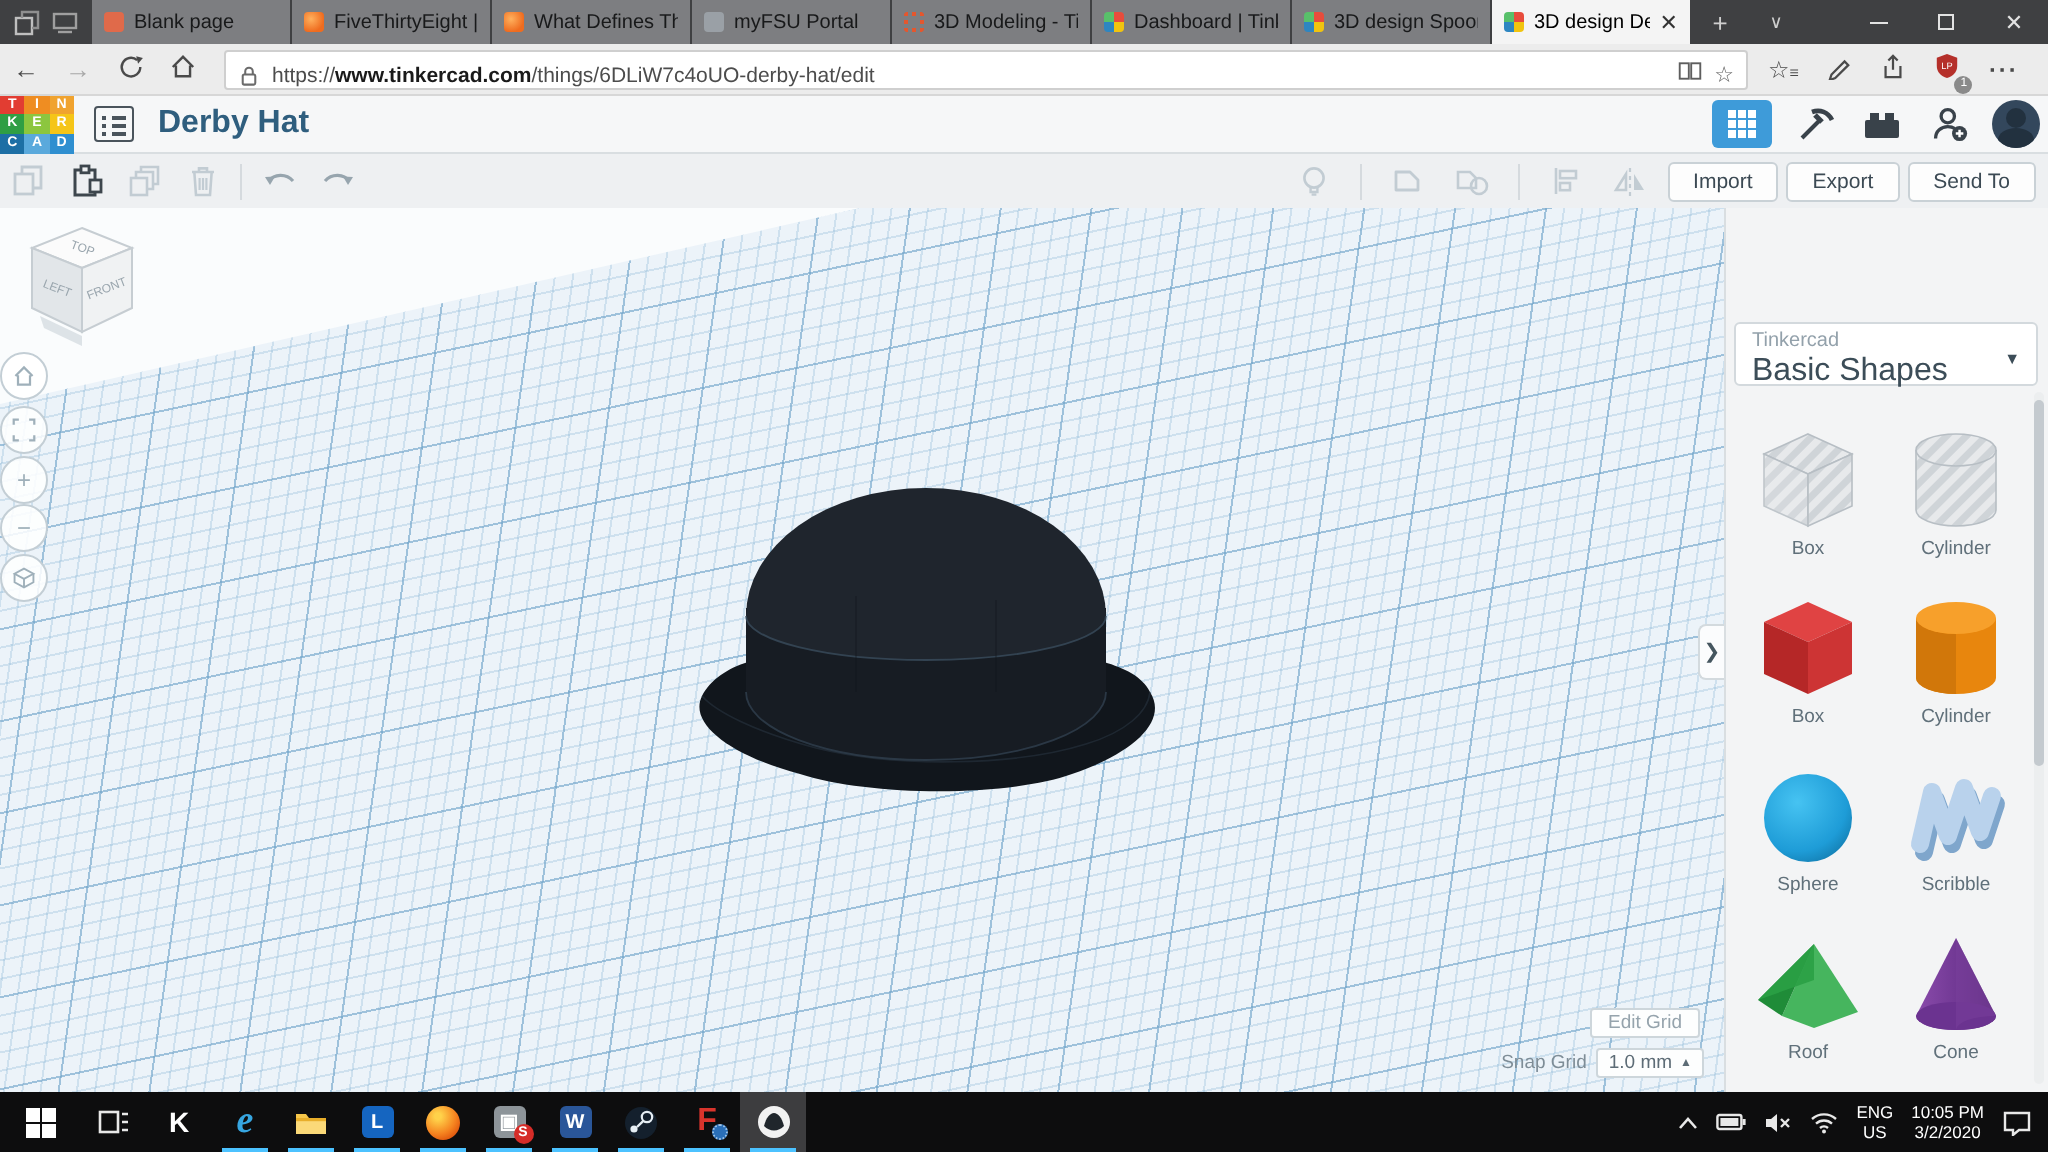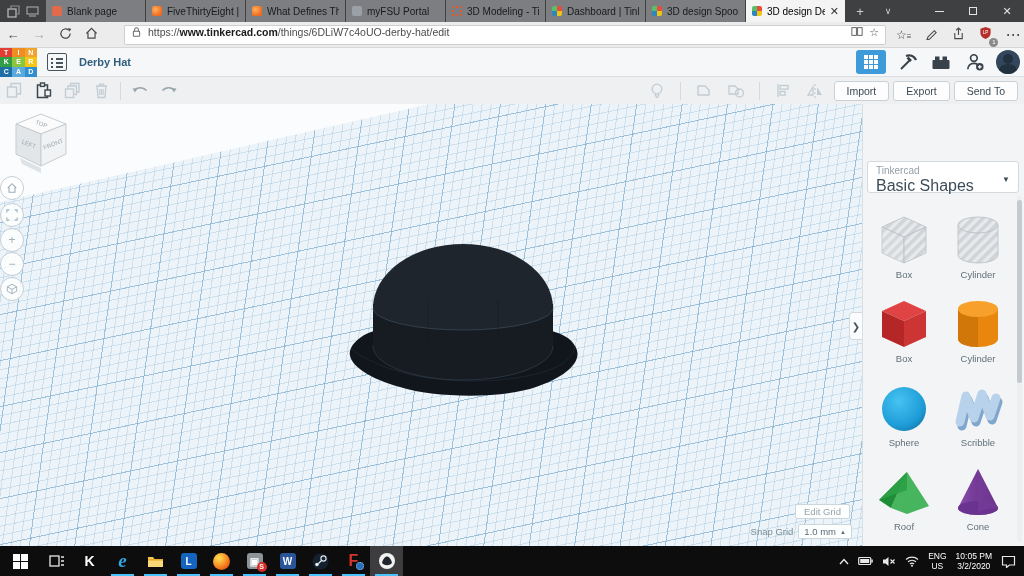--- a/index.html
+++ b/index.html
@@ -23,38 +23,38 @@
   .tab-close { margin-left:auto; font-size:11px; color:#333; }
   .tabbar-btn { color:#cfcfcf; font-size:13px; display:flex; align-items:center; justify-content:center; width:28px; }
   .win-controls { margin-left:auto; display:flex; }
   .win-btn { width:34px; display:flex; align-items:center; justify-content:center; color:#e3e3e3; font-size:11px; }
   .max-glyph { width:8px; height:8px; border:1px solid #e3e3e3; display:inline-block; }
   .min-glyph { width:9px; height:1px; background:#e3e3e3; display:inline-block; }
 
   
   .addressbar { position:absolute; left:0; top:22px; width:1024px; height:26px; background:#ececec; display:flex; align-items:center; border-bottom:1px solid #d7d7d7; }
   .nav-ico { width:26px; text-align:center; color:#4a4a4a; font-size:13px; }
-  .url-box { width:762px; height:20px; margin-left:20px; background:#fff; border:1px solid #cfcfcf; border-radius:2px; display:flex; align-items:flex-start; padding:0 6px; gap:6px; }
+  .url-box { width:762px; height:20px; margin-left:8px; background:#fff; border:1px solid #cfcfcf; border-radius:2px; display:flex; align-items:flex-end; padding:0 6px; gap:6px; }
   .url-text { font-size:10.5px; color:#4c4c4c; white-space:nowrap; overflow:hidden; flex:1; }
   .url-text b { color:#1a1a1a; }
   .field-ico { color:#5e5e5e; font-size:11px; flex:0 0 auto; }
   .addr-right { display:flex; align-items:center; margin-left:10px; gap:14px; }
   .addr-right .a-ico { color:#4a4a4a; font-size:12px; position:relative; }
   .lp-badge { position:absolute; right:-6px; bottom:-4px; width:9px; height:9px; background:#8a8a8a; color:#fff; border-radius:50%; font-size:6px; line-height:9px; text-align:center; }
 
   
   .tc-header { position:absolute; left:0; top:48px; width:1024px; height:29px; background:#f6f7f8; border-bottom:1px solid #d9dee1; display:flex; align-items:center; }
   .tc-logo { width:37px; height:29px; display:grid; grid-template-columns:repeat(3,1fr); grid-template-rows:repeat(3,1fr); }
   .tc-logo span { color:#fff; font-size:7px; font-weight:bold; display:flex; align-items:center; justify-content:center; }
   .props-btn { margin-left:10px; width:20px; height:18px; border:1px solid #4a545c; border-radius:2px; position:relative; }
   .props-btn i { position:absolute; left:8px; right:3px; height:1.5px; background:#4a545c; }
   .props-btn i:nth-child(1){top:4px} .props-btn i:nth-child(2){top:8px} .props-btn i:nth-child(3){top:12px}
   .props-btn u { position:absolute; left:3px; width:2px; height:2px; background:#4a545c; }
   .props-btn u:nth-child(4){top:4px} .props-btn u:nth-child(5){top:8px} .props-btn u:nth-child(6){top:12px}
-  .design-title { margin-left:12px; font-size:11px; font-weight:bold; color:#2f5e7e; }
+  .design-title { margin-left:12px; font-size:16px; font-weight:bold; color:#2f5e7e; }
   .hdr-right { margin-left:auto; display:flex; align-items:center; gap:8px; padding-right:4px; }
   .grid-btn { width:30px; height:24px; background:#3e9bd9; border-radius:3px; display:flex; align-items:center; justify-content:center; }
   .hdr-ico { width:26px; height:24px; display:flex; align-items:center; justify-content:center; }
   .avatar { width:24px; height:24px; border-radius:50%; background:#33475c; position:relative; overflow:hidden; }
   .avatar:before { content:""; position:absolute; left:7px; top:4px; width:10px; height:10px; border-radius:50%; background:#22313f; }
   .avatar:after { content:""; position:absolute; left:3px; top:14px; width:18px; height:12px; border-radius:50%; background:#22313f; }
 
   
   .tc-toolbar { position:absolute; left:0; top:77px; width:1024px; height:27px; background:#eef0f2; display:flex; align-items:center; }
   .tool-ico { width:29px; display:flex; align-items:center; justify-content:center; }

